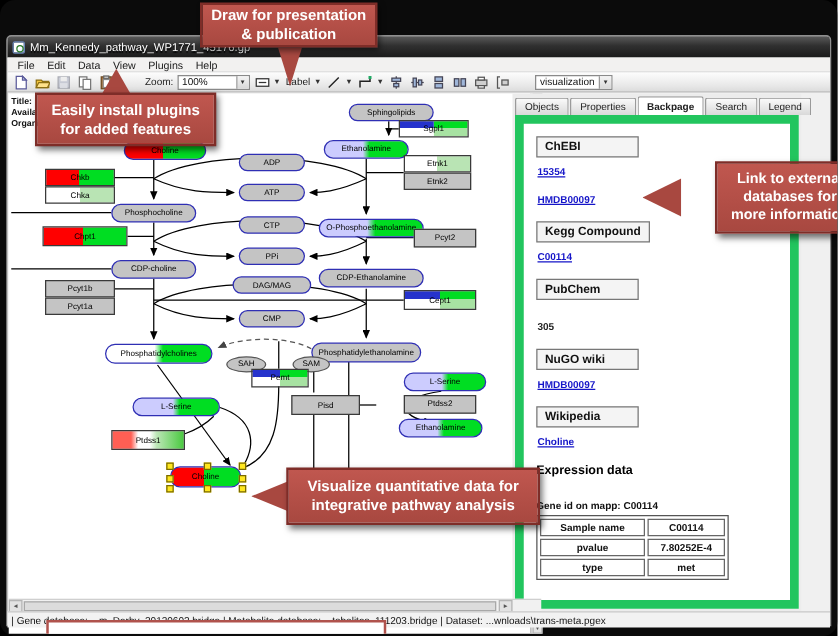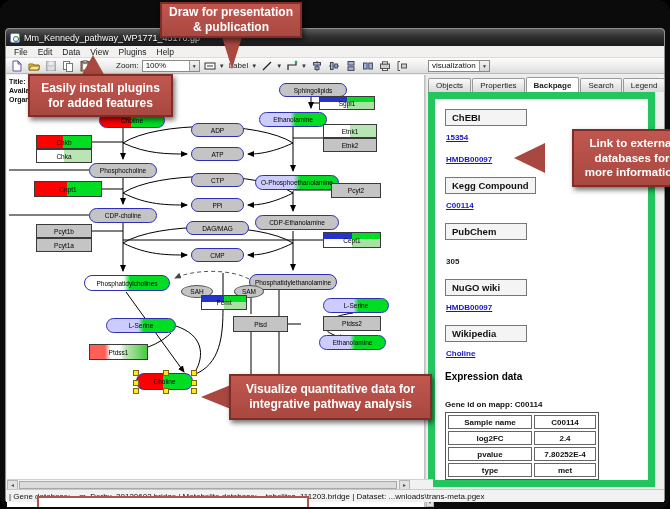--- a/index.html
+++ b/index.html
@@ -45,21 +45,21 @@
 
   
   .vscroll { position:absolute; left:419px; top:46px; width:8px; height:432px; background:#f4f4f4; border-left:1px solid #d0d0d0; }
   .vscroll .arr { position:absolute; left:0; width:8px; height:9px; background:#e2e2e2; border:1px solid #b5b5b5; font-size:4px; color:#555; display:flex; align-items:center; justify-content:center; }
   .hscroll { position:absolute; left:1px; top:450px; width:426px; height:10px; background:#f1f1f1; border-top:1px solid #cfcfcf; }
   .hscroll .arr { position:absolute; top:0; width:11px; height:10px; background:#e2e2e2; border:1px solid #b5b5b5; font-size:5px; color:#555; display:flex; align-items:center; justify-content:center; }
   .hthumb { position:absolute; left:12px; top:1px; width:378px; height:8px; background:#dcdcdc; border:1px solid #a8a8a8; }
   .vthumb { position:absolute; left:1px; top:10px; width:6px; height:406px; background:#dcdcdc; border:1px solid #a8a8a8; }
 
   
-  .rpanel { position:absolute; left:420px; top:46px; width:231px; height:414px; background:#ececec; }
+  .rpanel { position:absolute; left:404px; top:46px; width:231px; height:414px; background:#ececec; }
   .tabsrow { position:absolute; left:2px; top:2px; height:15px; display:flex; align-items:flex-end; gap:1px; }
   .tab { font-size:8px; color:#222; padding:2px 7px 2px; background:linear-gradient(#fafafa,#d9d9d9); border:1px solid #9a9a9a; border-bottom:none; border-radius:2px 2px 0 0; }
   .tab.active { background:#fff; font-weight:bold; padding-top:3px; position:relative; z-index:2; }
   .rcontent { position:absolute; left:2px; top:17px; width:227px; height:395px; background:#fff; border:7px solid #22c55e; padding:10px 0 0 10px; overflow:hidden; }
   .bp-header { width:fit-content; min-width:82px; background:#f4f4f4; border:1px solid #777; font-size:9.5px; font-weight:bold; color:#111; padding:2px 6px; }
   .bp-link { display:block; font-size:8px; font-weight:bold; color:#1515c8; text-decoration:underline; margin:7px 0 13px 1px; width:fit-content; }
   .bp-value { font-size:8px; font-weight:bold; color:#222; margin:17px 0 13px 1px; }
   .exp-title { font-size:10px; font-weight:bold; color:#000; margin:2px 0 0 0; }
   .geneid { font-size:8px; font-weight:bold; color:#111; margin:18px 0 3px 0; }
   .exp-table { width:fit-content; border:1px solid #555; background:#fff; padding:2px; }
@@ -329,24 +329,20 @@
           <div class="bp-header">Wikipedia</div>
           <a class="bp-link">Choline</a>
           <div class="exp-title">Expression data</div>
           <div class="geneid">Gene id on mapp: C00114</div>
           <div class="exp-table">
             <div class="exp-row">
               <div class="cell c1">Sample name</div>
               <div class="cell c2">C00114</div>
             </div>
             <div class="exp-row">
-              <div class="cell c1">log2FC</div>
-              <div class="cell c2">2.4</div>
-            </div>
-            <div class="exp-row">
               <div class="cell c1">pvalue</div>
               <div class="cell c2">7.80252E-4</div>
             </div>
             <div class="exp-row">
               <div class="cell c1">type</div>
               <div class="cell c2">met</div>
             </div>
           </div>
         </div>
     </div>

